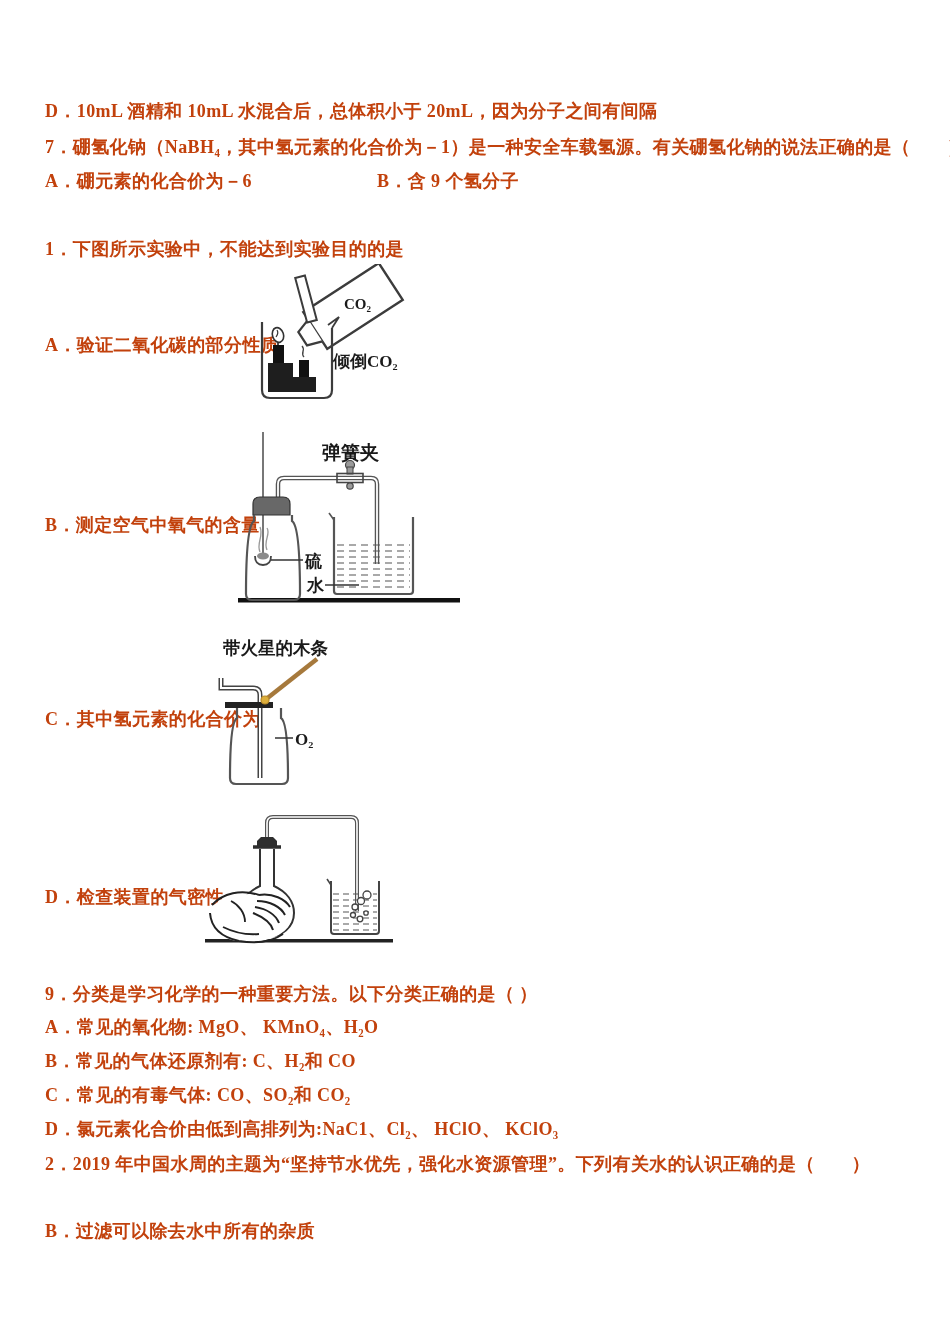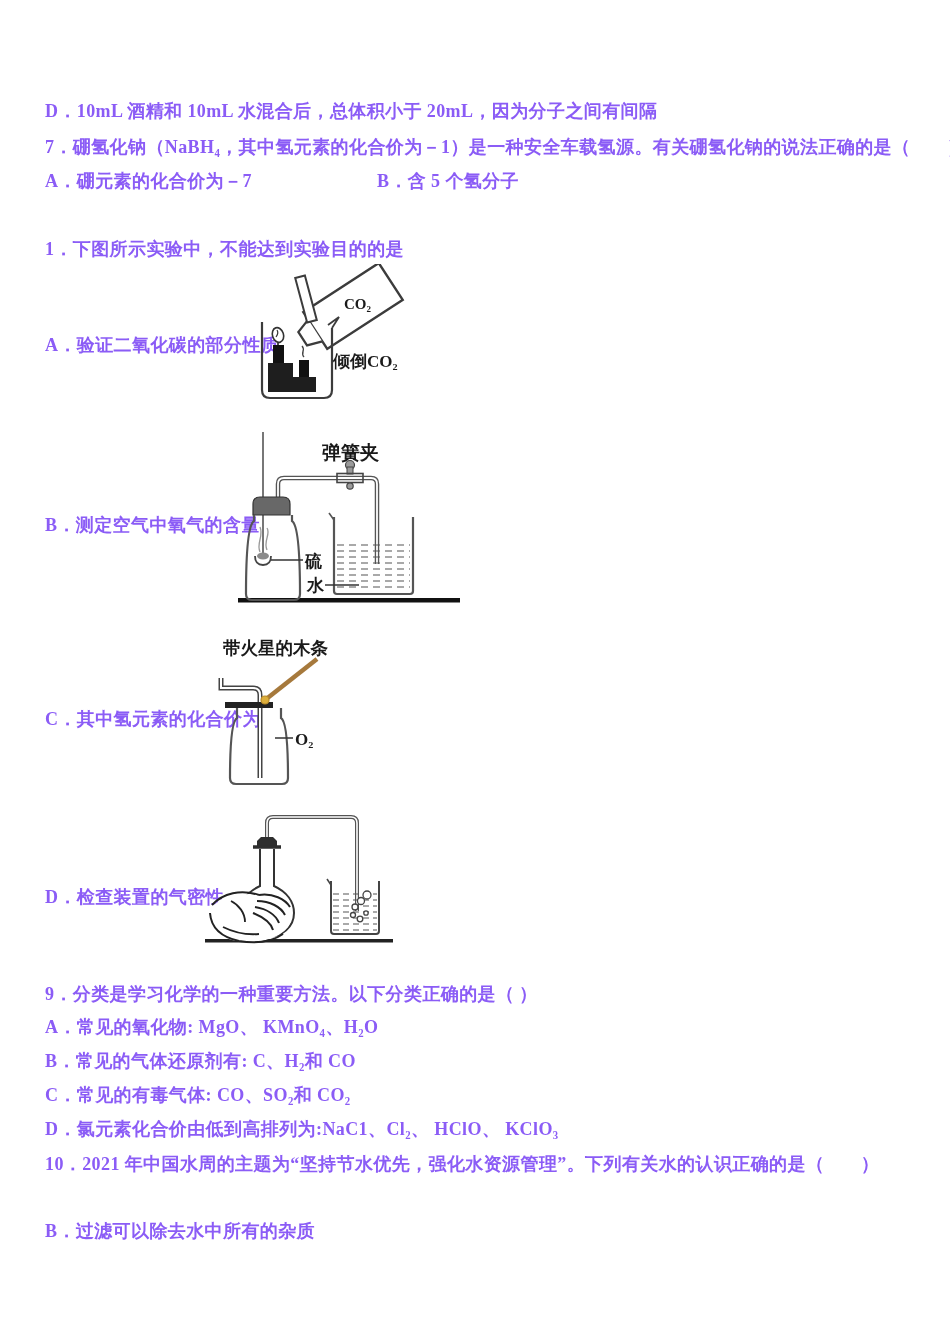--- a/index.html
+++ b/index.html
@@ -1,52 +1,52 @@
 <!DOCTYPE html>
 <html><head>
 <meta charset="utf-8">
 <style>
   html,body { margin:0; padding:0; background:#ffffff; }
   .page {
     position:relative; width:950px; height:1344px; background:#ffffff;
     font-family:"Liberation Serif","DejaVu Serif",serif;
-    font-weight:bold; color:#8b5cf6; overflow:hidden;
+    font-weight:bold; color:#c2410c; overflow:hidden;
   }
   .tl {
     position:absolute; left:45px; font-size:18px; line-height:22px;
     white-space:pre; letter-spacing:0.4px;
   }
   .fig { position:absolute; }
   .fig text {
     font-family:"Liberation Serif","DejaVu Serif",serif;
     font-weight:bold; fill:#1a1a1a;
   }
 </style>
 </head>
 <body>
 
 <div class="page">
 
   <div class="tl" style="top:100px">D．10mL 酒精和 10mL 水混合后，总体积小于 20mL，因为分子之间有间隔</div>
   <div class="tl" style="top:136px">7．硼氢化钠（NaBH₄，其中氢元素的化合价为－1）是一种安全车载氢源。有关硼氢化钠的说法正确的是（　　）</div>
-  <div class="tl" style="top:170px">A．硼元素的化合价为－7</div>
-  <div class="tl" style="top:170px;left:377px">B．含 5 个氢分子</div>
+  <div class="tl" style="top:170px">A．硼元素的化合价为－6</div>
+  <div class="tl" style="top:170px;left:377px">B．含 9 个氢分子</div>
   <div class="tl" style="top:238px">1．下图所示实验中，不能达到实验目的的是</div>
 
   <div class="tl" style="top:334px">A．验证二氧化碳的部分性质</div>
   <div class="tl" style="top:514px">B．测定空气中氧气的含量</div>
   <div class="tl" style="top:708px">C．其中氢元素的化合价为</div>
   <div class="tl" style="top:886px">D．检查装置的气密性</div>
 
   <div class="tl" style="top:983px">9．分类是学习化学的一种重要方法。以下分类正确的是（ ）</div>
   <div class="tl" style="top:1016px">A．常见的氧化物: MgO、 KMnO₄、H₂O</div>
   <div class="tl" style="top:1050px">B．常见的气体还原剂有: C、H₂和 CO</div>
   <div class="tl" style="top:1084px">C．常见的有毒气体: CO、SO₂和 CO₂</div>
   <div class="tl" style="top:1118px">D．氯元素化合价由低到高排列为:NaC1、Cl₂、 HClO、 KClO₃</div>
-  <div class="tl" style="top:1153px">10．2021 年中国水周的主题为“坚持节水优先，强化水资源管理”。下列有关水的认识正确的是（　　）</div>
+  <div class="tl" style="top:1153px">2．2019 年中国水周的主题为“坚持节水优先，强化水资源管理”。下列有关水的认识正确的是（　　）</div>
   <div class="tl" style="top:1220px">B．过滤可以除去水中所有的杂质</div>
 
   <svg class="fig" style="left:248px;top:264px" width="190" height="142" viewBox="0 0 190 142">
 
     <g transform="translate(105,42) rotate(-33)">
       <rect x="-45" y="-22" width="90" height="44" fill="#fff" stroke="#3c3c3c" stroke-width="2.4"></rect>
       <path d="M-45,-13 L-60,-8 L-60,8 L-45,13" fill="#fff" stroke="#3c3c3c" stroke-width="2.2"></path>
     </g>
     <text x="96" y="45" font-size="15">CO₂</text>
 

